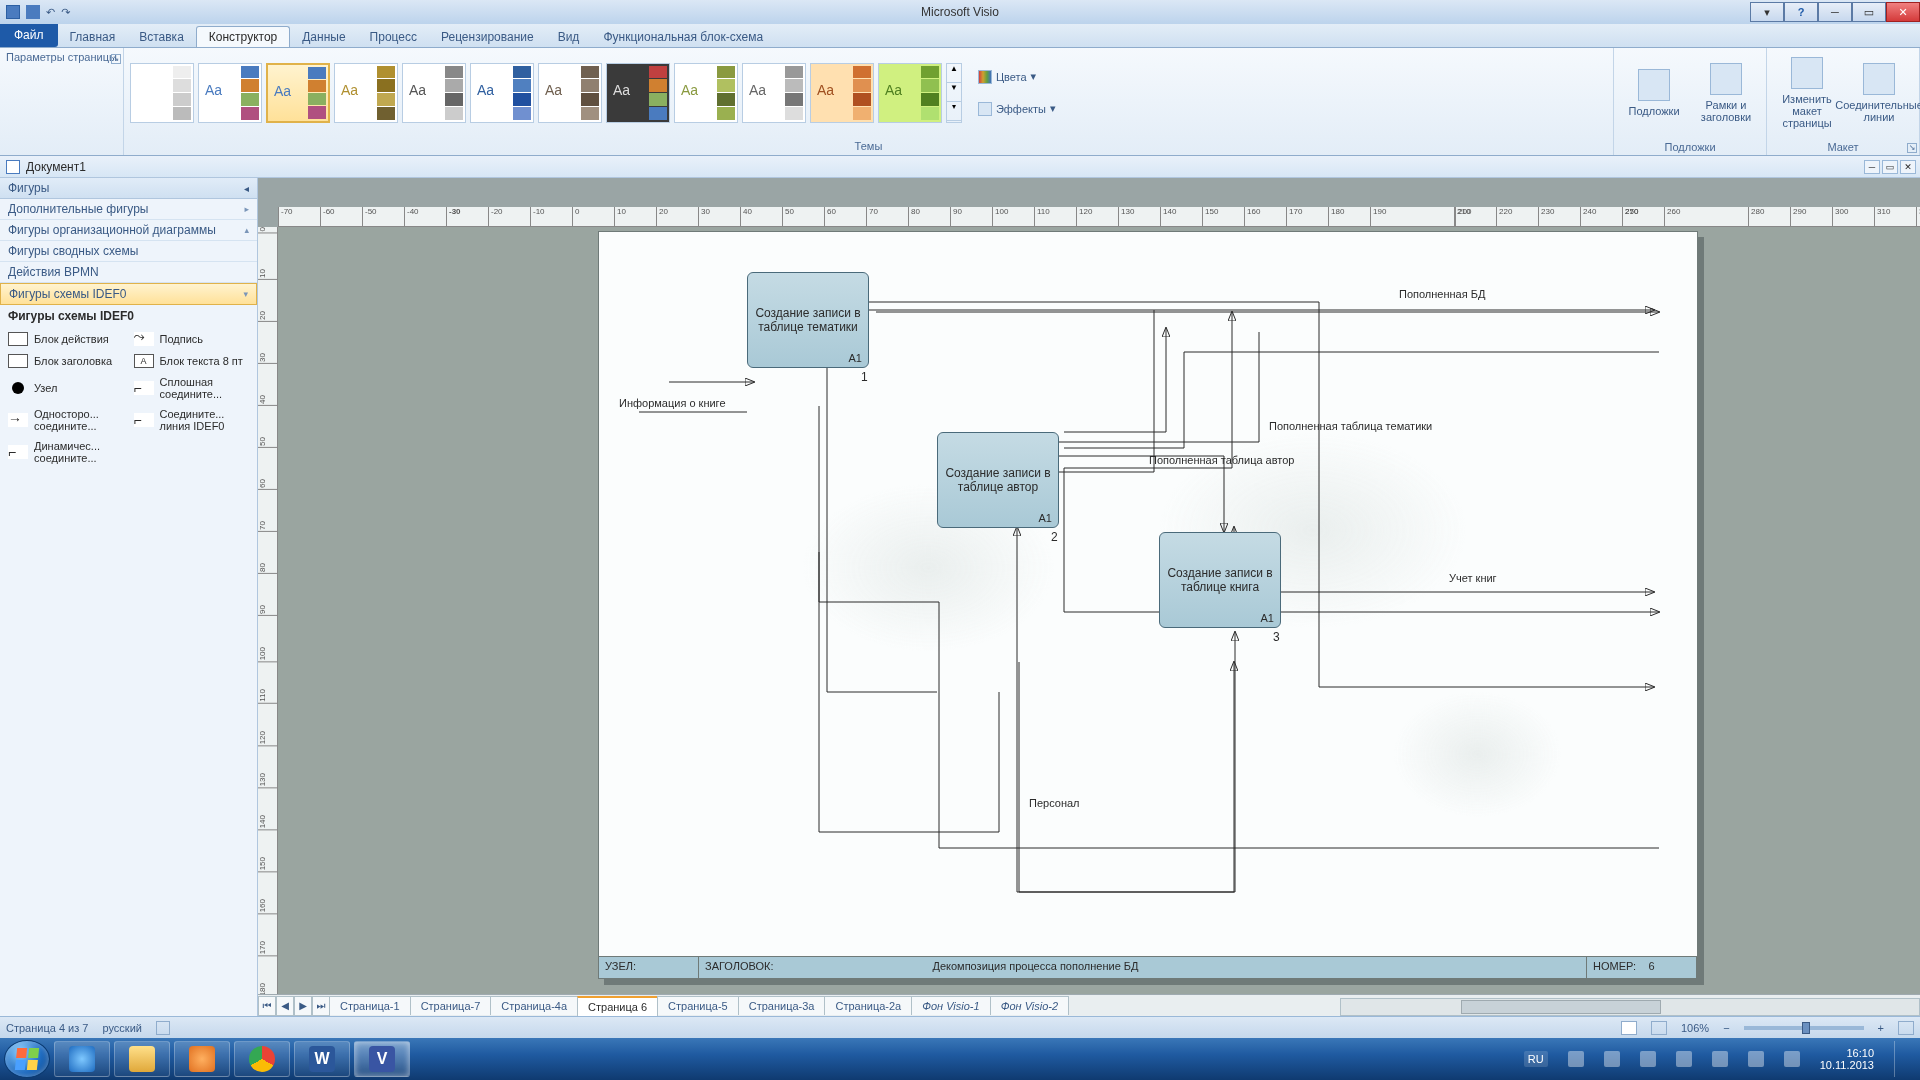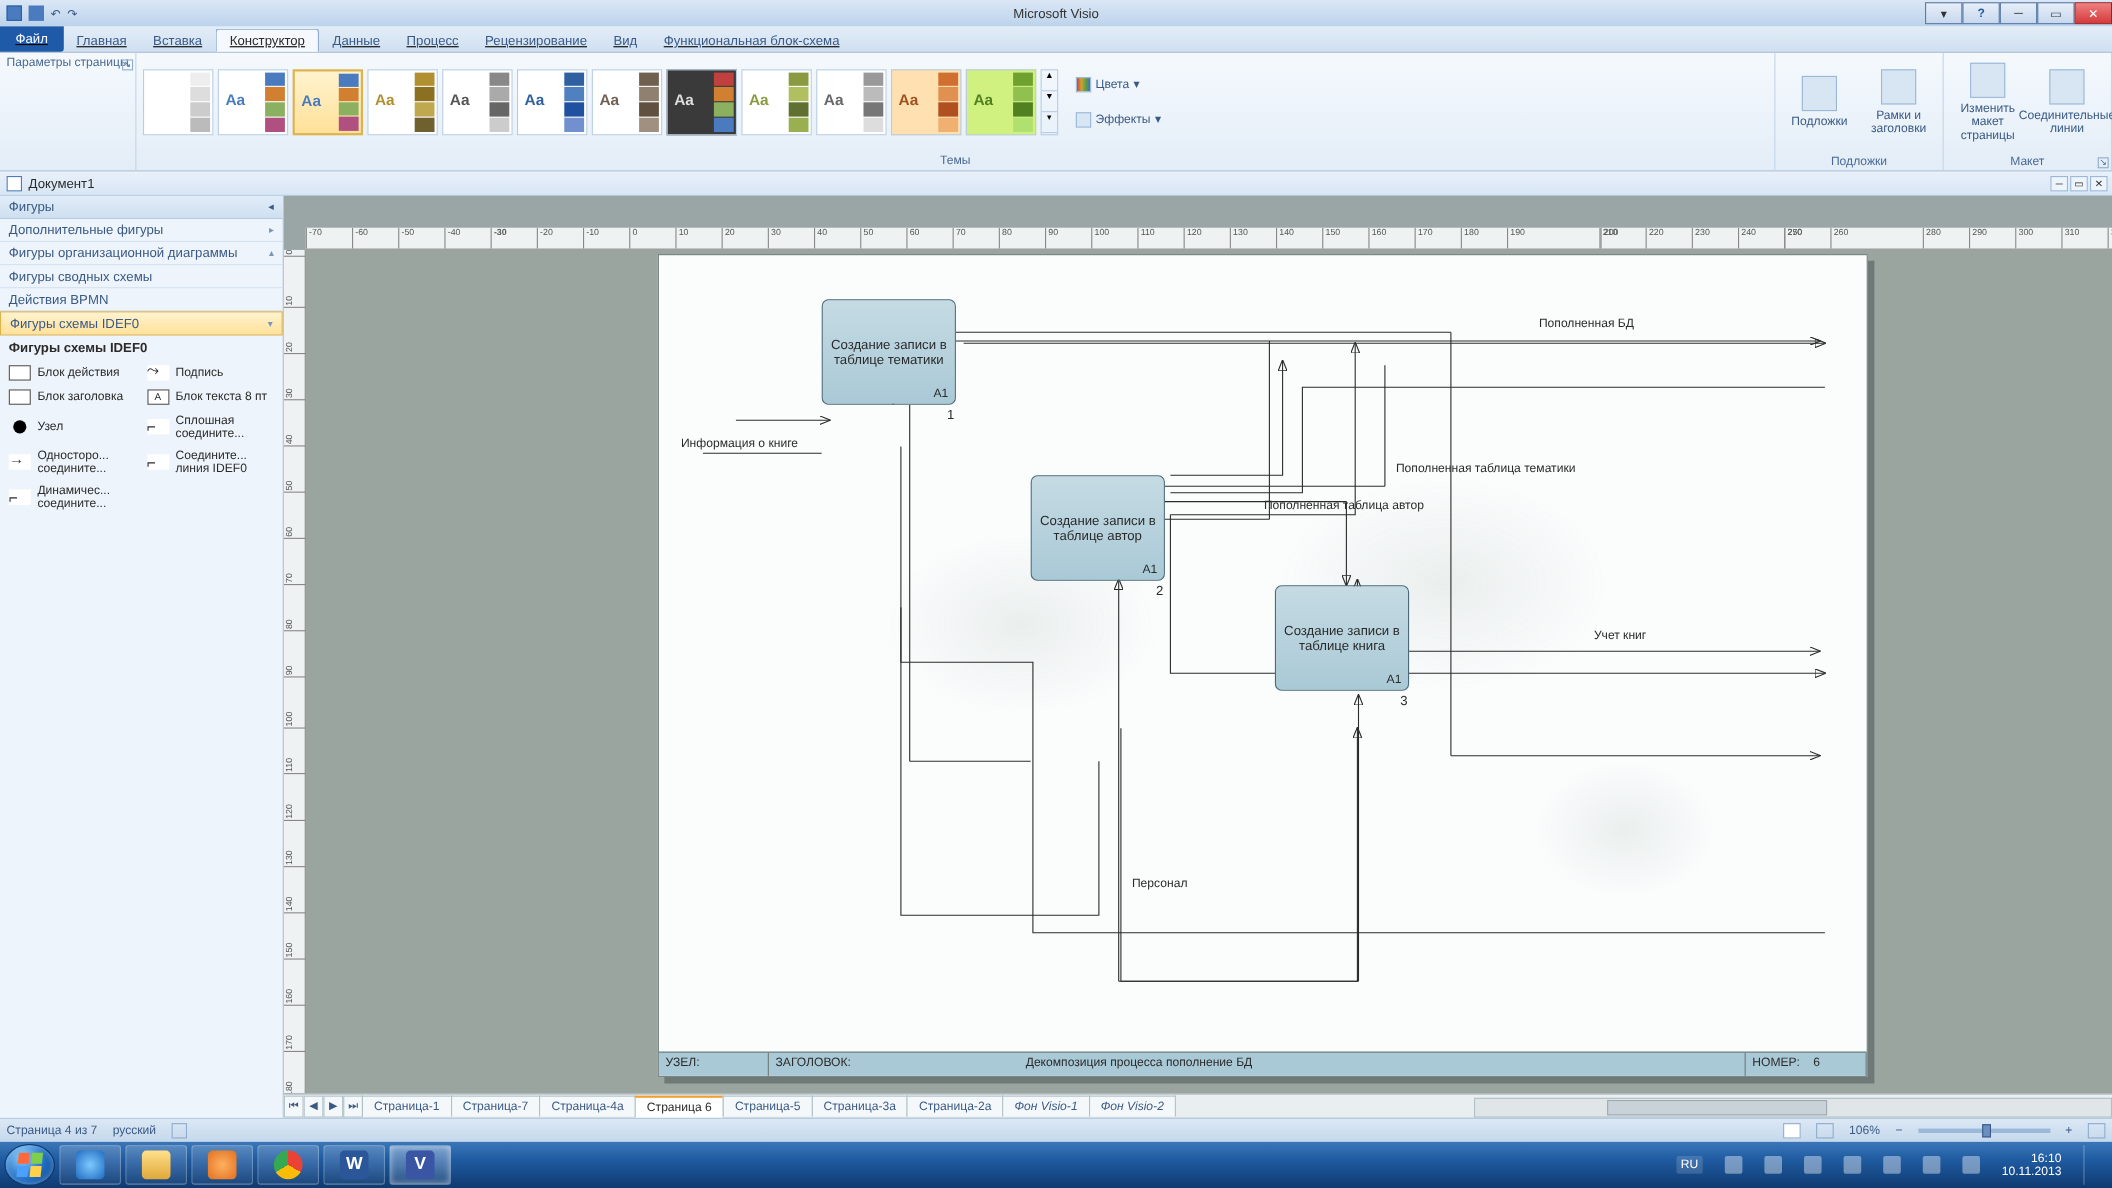--- a/index.html
+++ b/index.html
@@ -8,41 +8,41 @@
 
 .titlebar { height: 24px; background: linear-gradient(#dbe7f5,#bcd3ec); display: flex; align-items: center; font-size: 12px; color: #333; position: relative; }
 .titlebar .qat { display:flex; align-items:center; gap:6px; padding-left:6px; }
 .titlebar .qat .ic { width:14px; height:14px; background:#4a7bbf; border:1px solid #2c5fa3; }
 .titlebar .title-text { position:absolute; left:50%; transform:translateX(-50%); }
 .win-ctrl { margin-left:auto; display:flex; }
 .win-btn { width:34px; height:20px; border:1px solid #5b7aa5; background:linear-gradient(#e7eef8,#c7d8ee); display:flex; align-items:center; justify-content:center; font-size:11px; }
 .win-btn.close { background:linear-gradient(#f08080,#d43a3a); color:#fff; border-color:#a02020; }
 
 
-.ribbon-tabs { height:24px; background:linear-gradient(#e3edf7,#cfe0f1); display:flex; align-items:flex-end; font-size:12px; border-bottom:1px solid #8faccc;text-decoration:underline; }
+.ribbon-tabs { height:24px; background:linear-gradient(#e3edf7,#cfe0f1); display:flex; align-items:flex-end; font-size:12px; border-bottom:1px solid #8faccc; }
 .file-tab { background:#1e5aa8; color:#fff; padding:3px 14px; height:24px; display:flex; align-items:center; border-radius:0 0 3px 0; }
 .rtab { padding:3px 12px; color:#3a5a85; cursor:pointer; }
 .rtab.active { background:#f5f9fd; border:1px solid #8faccc; border-bottom:none; border-radius:3px 3px 0 0; color:#2b2b2b; }
 
 
 .ribbon { height:108px; background:linear-gradient(#f5f9fd,#e3edf7); border-bottom:1px solid #8faccc; display:flex; }
 .rgroup { border-right:1px solid #c3d5e8; display:flex; flex-direction:column; }
 .rgroup .content { flex:1; display:flex; align-items:center; padding:2px 6px; gap:4px; }
 .rgroup .label { height:18px; font-size:11px; color:#4a6a95; text-align:center; padding:0 6px; display:flex; align-items:center; justify-content:center; position:relative; }
 .rgroup .label .launcher { position:absolute; right:2px; bottom:2px; width:10px; height:10px; border:1px solid #8faccc; font-size:8px; line-height:8px; text-align:center; color:#4a6a95; }
 
 .big-btn { display:flex; flex-direction:column; align-items:center; justify-content:center; width:68px; height:86px; font-size:11px; color:#3a5a85; text-align:center; line-height:1.1; border:1px solid transparent; border-radius:3px; padding:2px; }
 .big-btn.sel { background:linear-gradient(#fff3cf,#ffe199); border-color:#e0b24a; }
 .big-btn .bic { width:32px; height:32px; background:#d8e6f4; border:1px solid #9ab8d8; margin-bottom:4px; }
 .big-btn.sel .bic { background:linear-gradient(#fff3cf,#ffe199); border-color:#e0b24a; }
 
 .theme-gallery { display:flex; gap:4px; align-items:center; }
 .theme-item { width:64px; height:60px; border:1px solid #b8cde3; background:#fff; display:flex; flex-direction:column; position:relative; }
 .theme-item.sel { border:2px solid #e0b24a; background:linear-gradient(#fff3cf,#ffe199); }
-.theme-item .aa { position:absolute; left:6px; top:18px; font-size:14px; font-weight:bold; }
+.theme-item .aa { position:absolute; left:6px; top:18px; font-size:14px; font-weight:normal; }
 .theme-item .bars { position:absolute; right:2px; top:2px; bottom:2px; width:18px; display:flex; flex-direction:column; gap:1px; }
 .theme-item .bars span { flex:1; }
 .theme-scroll { width:16px; height:60px; border:1px solid #b8cde3; display:flex; flex-direction:column; }
 .theme-scroll div { flex:1; border-bottom:1px solid #b8cde3; font-size:8px; text-align:center; }
 
 .mini-btn { display:flex; align-items:center; gap:4px; font-size:11px; color:#3a5a85; padding:2px 4px; }
 .mini-btn .mic { width:14px; height:14px; background:#d8e6f4; border:1px solid #9ab8d8; }
 
 
 .docbar { height:22px; background:linear-gradient(#e9f1fa,#d7e6f5); border-bottom:1px solid #b0c6de; display:flex; align-items:center; padding:0 6px; font-size:12px; color:#2b2b2b; gap:6px; position:relative; }

